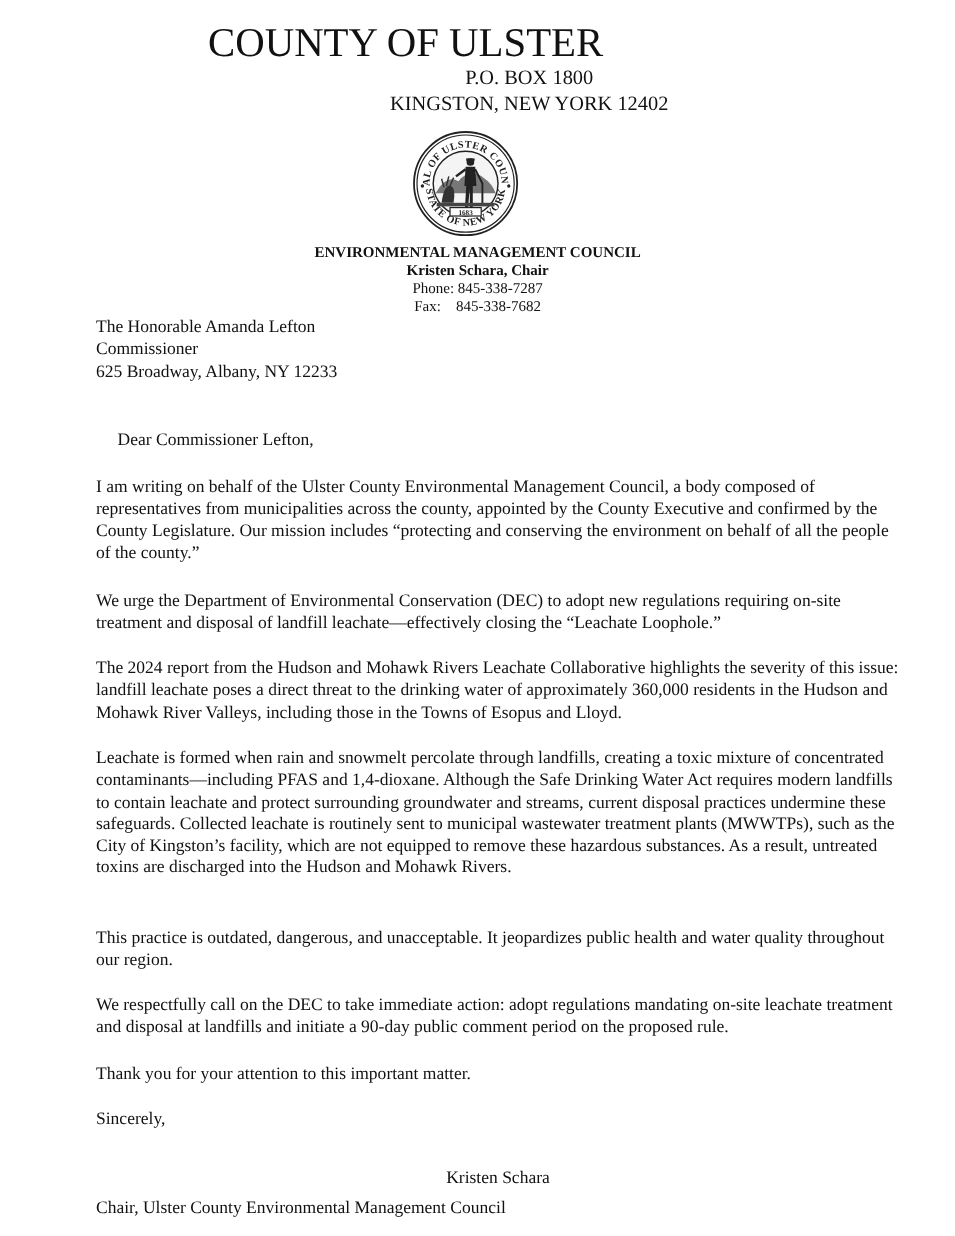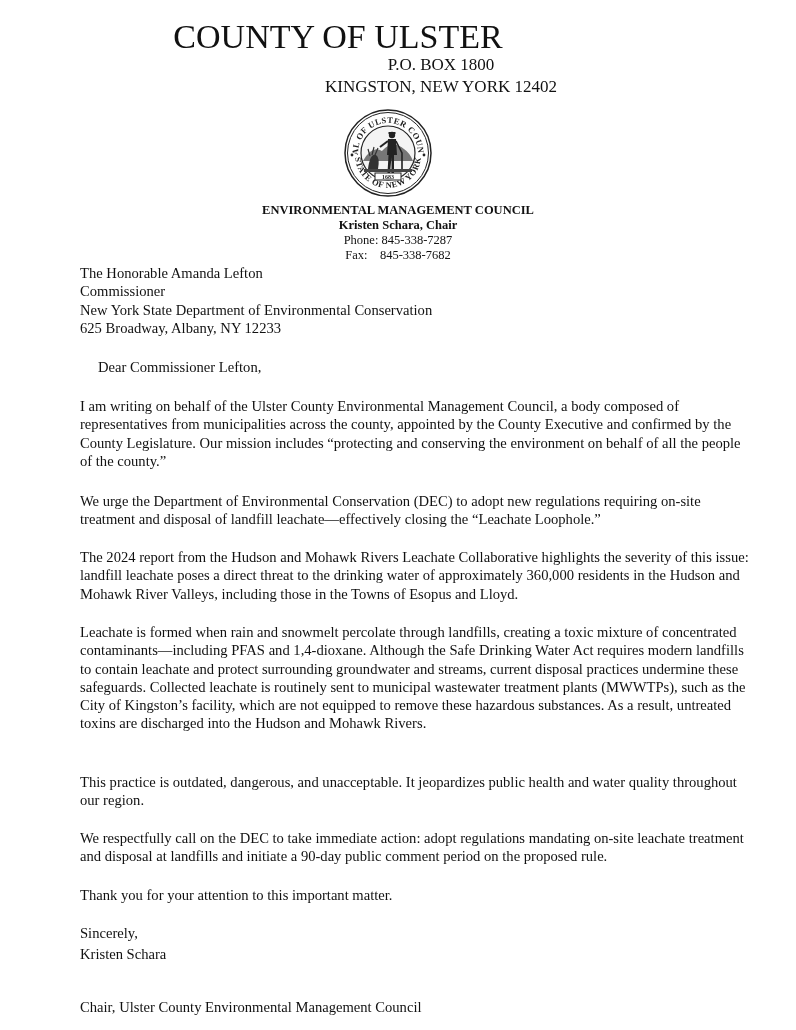--- a/index.html
+++ b/index.html
@@ -90,21 +90,21 @@
 
     .salutation { top: 358px; margin-left: 18px; }
     .para1 { top: 397px; }
     .para2 { top: 492px; }
     .para3 { top: 548px; }
     .para4 { top: 623px; }
     .para5 { top: 773px; }
     .para6 { top: 829px; }
     .thanks { top: 886px; }
     .closing { top: 924px; }
-    .sig-name { top: 945px; }
+    .sig-name { top: 973px; text-align: center; }
     .sig-title { top: 998px; }
   </style>
 </head>
 <body>
 
 <div class="county-title">COUNTY OF ULSTER</div>
 <div class="address-line po">P.O. BOX 1800</div>
 <div class="address-line city">KINGSTON, NEW YORK  12402</div>
 
 <div class="seal">
@@ -145,21 +145,20 @@
 </div>
 
 <div class="council council-name">ENVIRONMENTAL MANAGEMENT COUNCIL</div>
 <div class="council council-chair">Kristen Schara, Chair</div>
 <div class="council council-phone">Phone: 845-338-7287</div>
 <div class="council council-fax">Fax:    845-338-7682</div>
 
 <div class="body-text recipient">
   <div>The Honorable Amanda Lefton</div>
   <div>Commissioner</div>
-  <div>New York State Department of Environmental Conservation</div>
   <div>625 Broadway, Albany, NY 12233</div>
 </div>
 
 <div class="body-text salutation">Dear Commissioner Lefton,</div>
 
 <div class="body-text para1">
     <p>I am writing on behalf of the Ulster County Environmental Management Council, a body composed of representatives from municipalities across the county, appointed by the County Executive and confirmed by the County Legislature. Our mission includes “protecting and conserving the environment on behalf of all the people of the county.”</p>
   </div>
 <div class="body-text para2">
     <p>We urge the Department of Environmental Conservation (DEC) to adopt new regulations requiring on-site treatment and disposal of landfill leachate—effectively closing the “Leachate Loophole.”</p>

